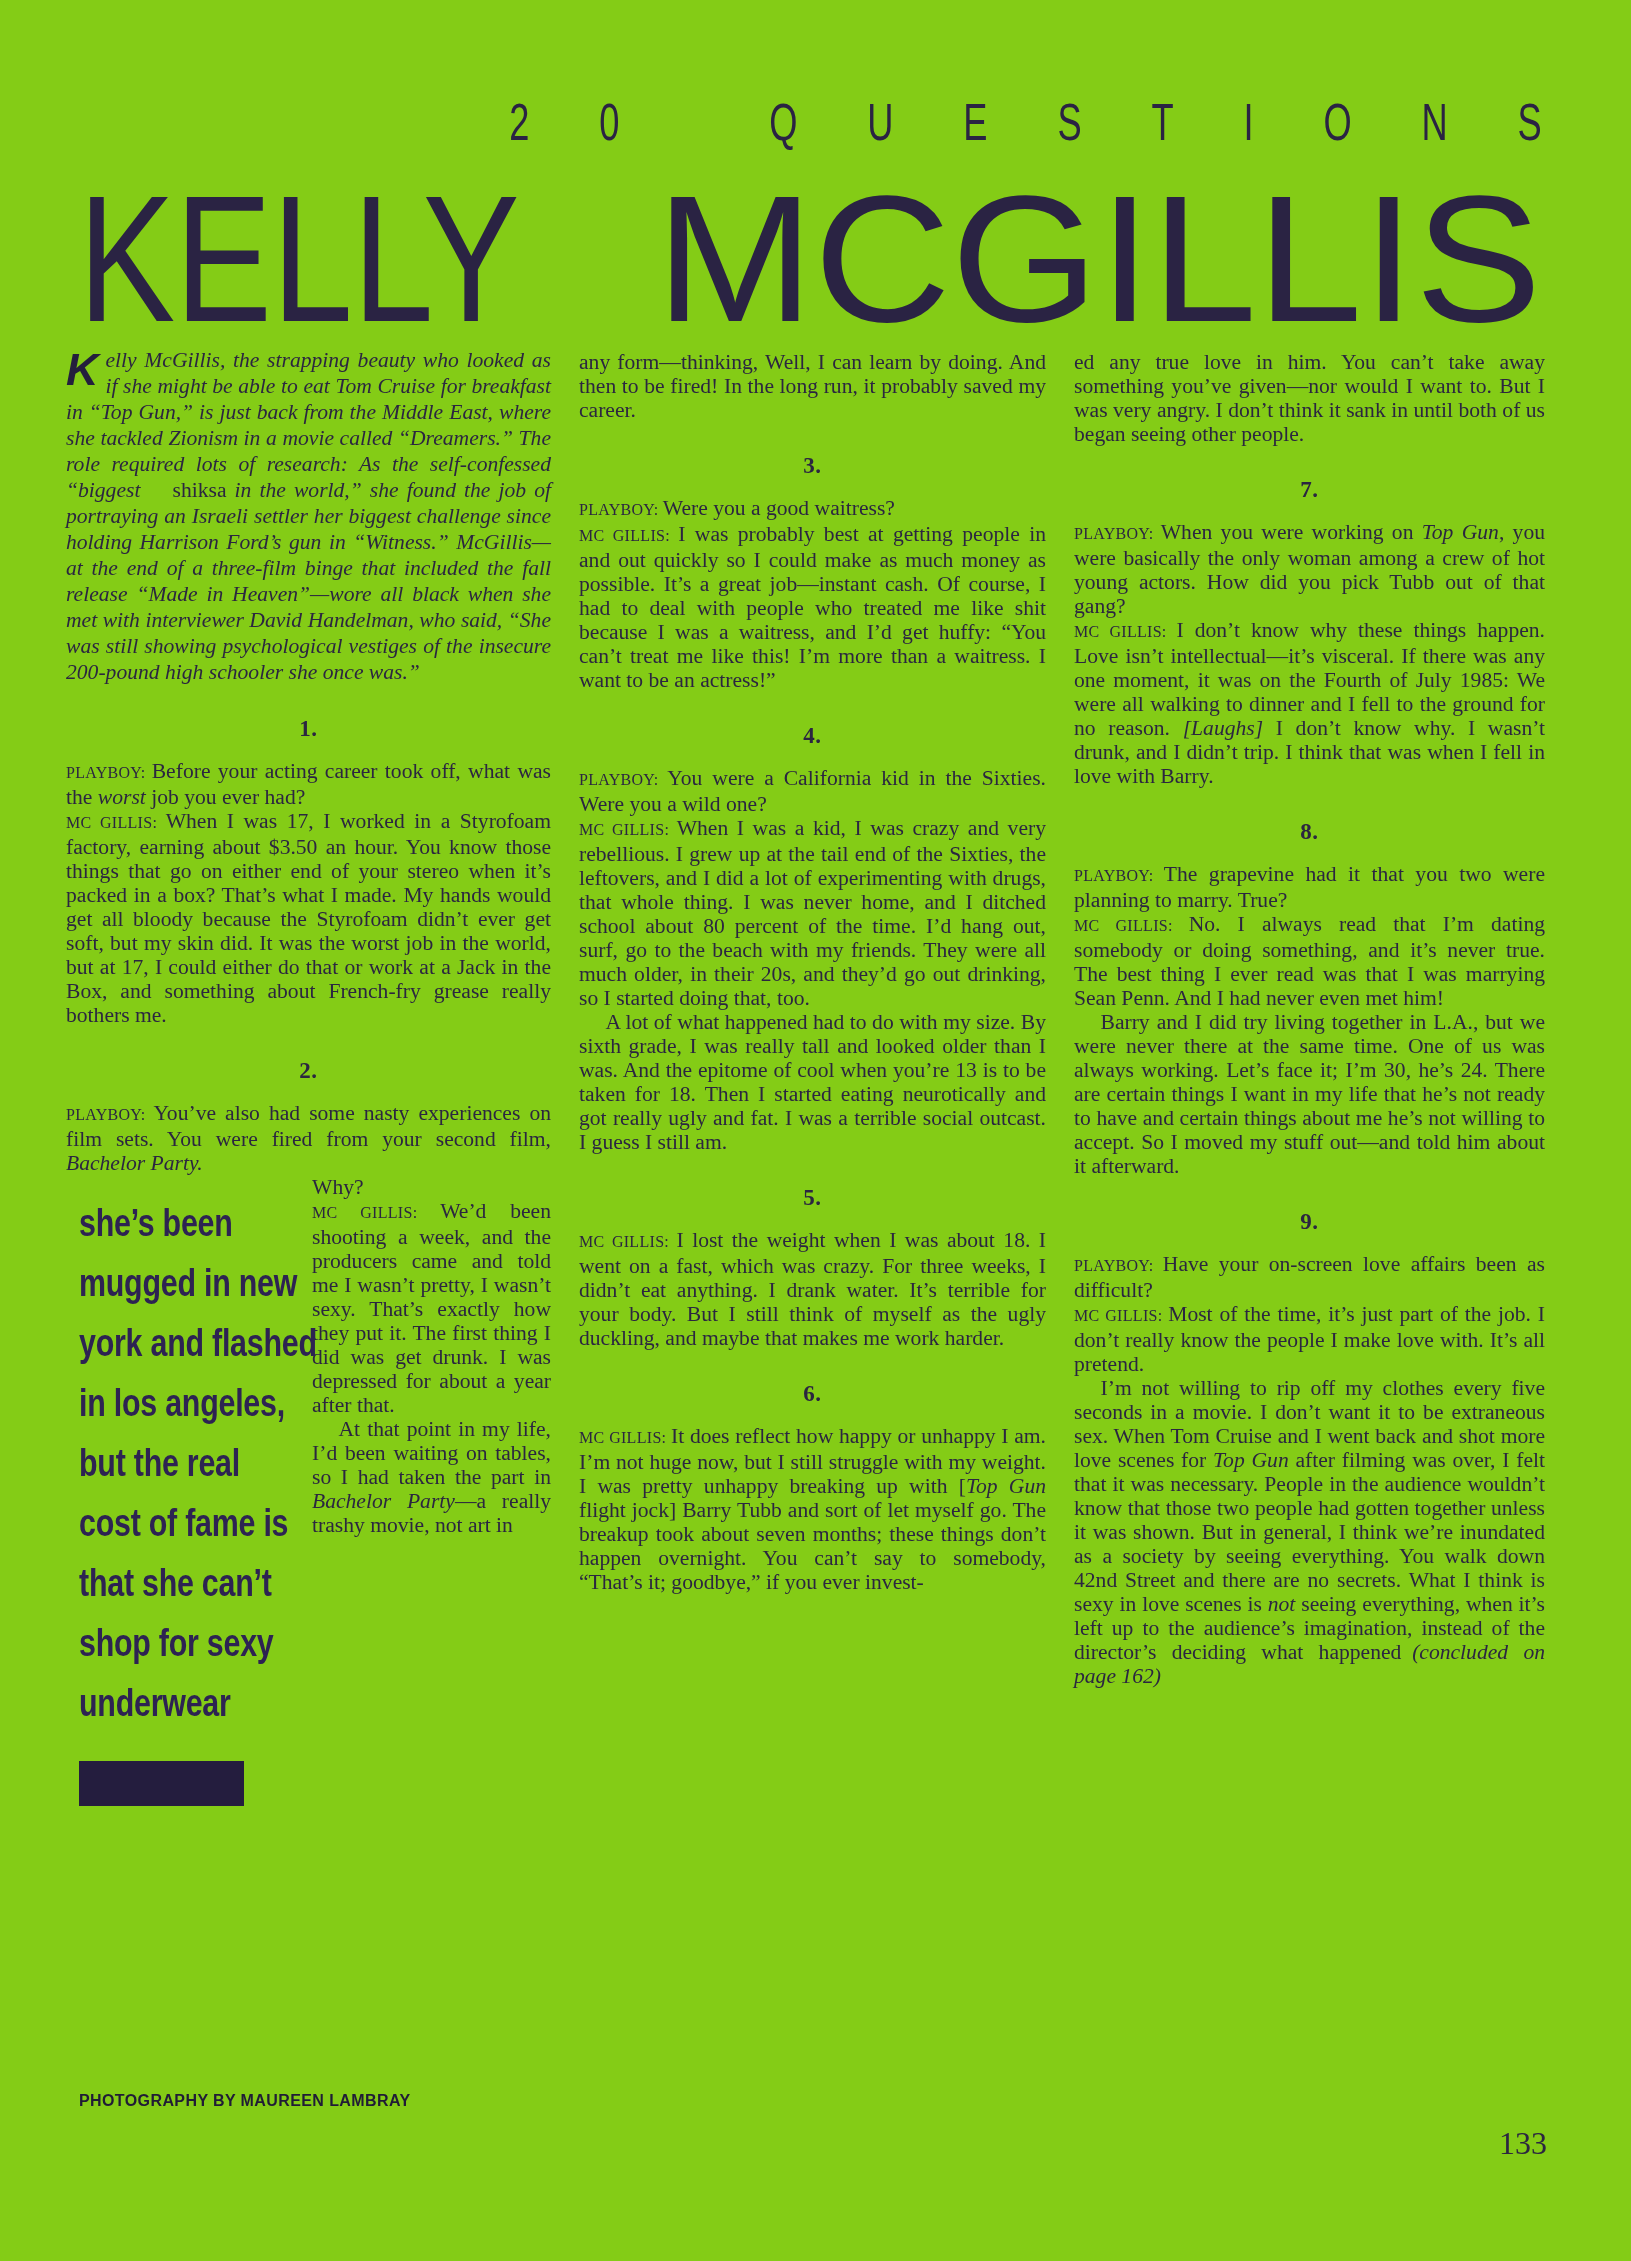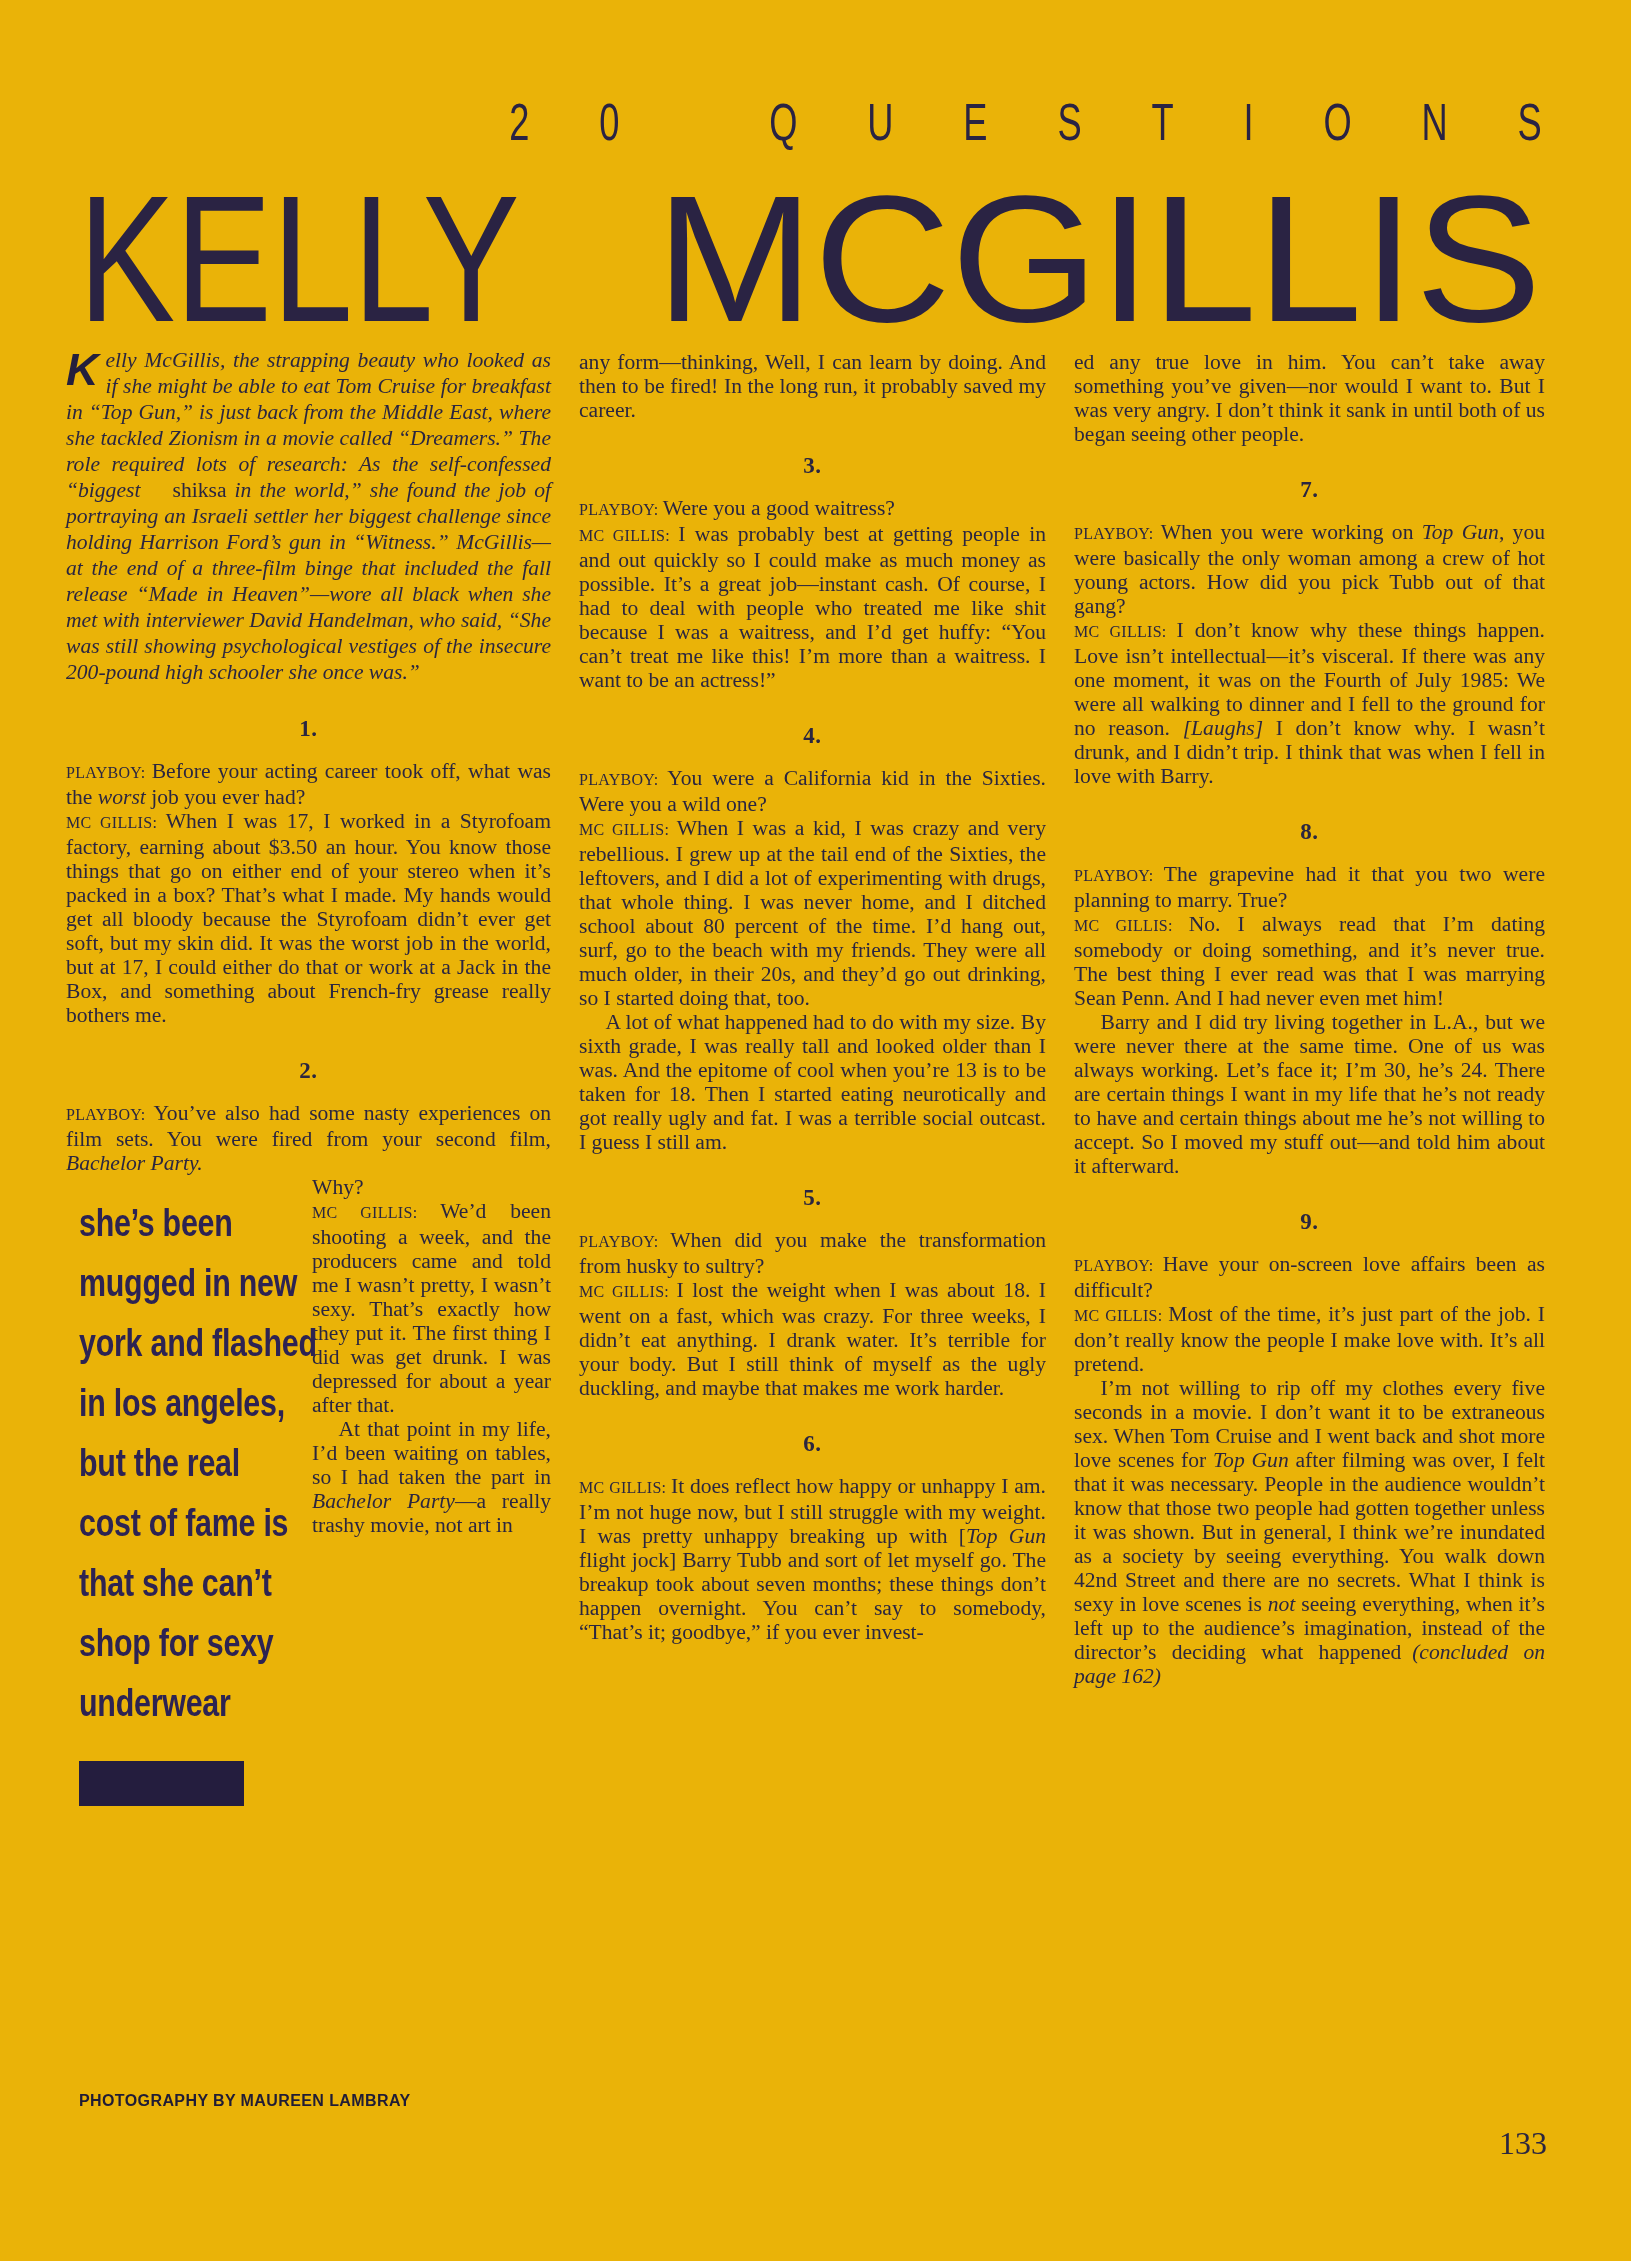--- a/index.html
+++ b/index.html
@@ -1,16 +1,16 @@
 <!DOCTYPE html>
 <html style="font-size:11px"><head>
 <meta charset="utf-8">
 <style>
   html,body{margin:0;padding:0;background:#e8e4d2;}
-  .page{position:relative;width:1631px;height:2261px;background:#eab308;overflow:hidden;
+  .page{position:relative;width:1631px;height:2261px;background:#84cc16;overflow:hidden;
         font-family:"Liberation Serif", serif;color:#2b2640;}
   .masthead{position:absolute;top:0;left:0;}
   .col{position:absolute;}
   #col1{left:66px;top:347px;width:485px;}
   #col2{left:579px;top:350px;width:467px;}
   #col3{left:1074px;top:350px;width:471px;}
   .body{font-size:21.6px;line-height:24px;text-align:justify;margin:0;}
   .indent{text-indent:26.5px;}
   .i{font-style:italic;}
   .sc{font-size:16px;letter-spacing:0.3px;}
@@ -79,21 +79,20 @@
   <div class="col" id="col2">
     <p class="body"><span>any form—thinking, Well, I can learn by doing. And then to be fired! In the long run, it probably saved my career.</span></p>
     <div class="qnum">3.</div>
     <p class="body"><span class="sc">PLAYBOY: </span><span>Were you a good waitress?</span></p>
     <p class="body"><span class="sc">MC GILLIS: </span><span>I was probably best at getting people in and out quickly so I could make as much money as possible. It’s a great job—instant cash. Of course, I had to deal with people who treated me like shit because I was a waitress, and I’d get huffy: “You can’t treat me like this! I’m more than a waitress. I want to be an actress!”</span></p>
     <div class="qnum">4.</div>
     <p class="body"><span class="sc">PLAYBOY: </span><span>You were a California kid in the Sixties. Were you a wild one?</span></p>
     <p class="body"><span class="sc">MC GILLIS: </span><span>When I was a kid, I was crazy and very rebellious. I grew up at the tail end of the Sixties, the leftovers, and I did a lot of experimenting with drugs, that whole thing. I was never home, and I ditched school about 80 percent of the time. I’d hang out, surf, go to the beach with my friends. They were all much older, in their 20s, and they’d go out drinking, so I started doing that, too.</span></p>
     <p class="body indent"><span>A lot of what happened had to do with my size. By sixth grade, I was really tall and looked older than I was. And the epitome of cool when you’re 13 is to be taken for 18. Then I started eating neurotically and got really ugly and fat. I was a terrible social outcast. I guess I still am.</span></p>
     <div class="qnum">5.</div>
-    <p class="body"><span class="sc">PLAYBOY: </span><span>When did you make the transformation from husky to sultry?</span></p>
     <p class="body"><span class="sc">MC GILLIS: </span><span>I lost the weight when I was about 18. I went on a fast, which was crazy. For three weeks, I didn’t eat anything. I drank water. It’s terrible for your body. But I still think of myself as the ugly duckling, and maybe that makes me work harder.</span></p>
     <div class="qnum">6.</div>
     <p class="body"><span class="sc">MC GILLIS: </span><span>It does reflect how happy or unhappy I am. I’m not huge now, but I still struggle with my weight. I was pretty unhappy breaking up with [</span><span class="i">Top Gun</span><span> flight jock] Barry Tubb and sort of let myself go. The breakup took about seven months; these things don’t happen overnight. You can’t say to somebody, “That’s it; goodbye,” if you ever invest-</span></p>
   </div>
 
   <div class="col" id="col3">
     <p class="body"><span>ed any true love in him. You can’t take away something you’ve given—nor would I want to. But I was very angry. I don’t think it sank in until both of us began seeing other people.</span></p>
     <div class="qnum">7.</div>
     <p class="body"><span class="sc">PLAYBOY: </span><span>When you were working on </span><span class="i">Top Gun</span><span>, you were basically the only woman among a crew of hot young actors. How did you pick Tubb out of that gang?</span></p>
     <p class="body"><span class="sc">MC GILLIS: </span><span>I don’t know why these things happen. Love isn’t intellectual—it’s visceral. If there was any one moment, it was on the Fourth of July 1985: We were all walking to dinner and I fell to the ground for no reason. </span><span class="i">[Laughs]</span><span> I don’t know why. I wasn’t drunk, and I didn’t trip. I think that was when I fell in love with Barry.</span></p>

